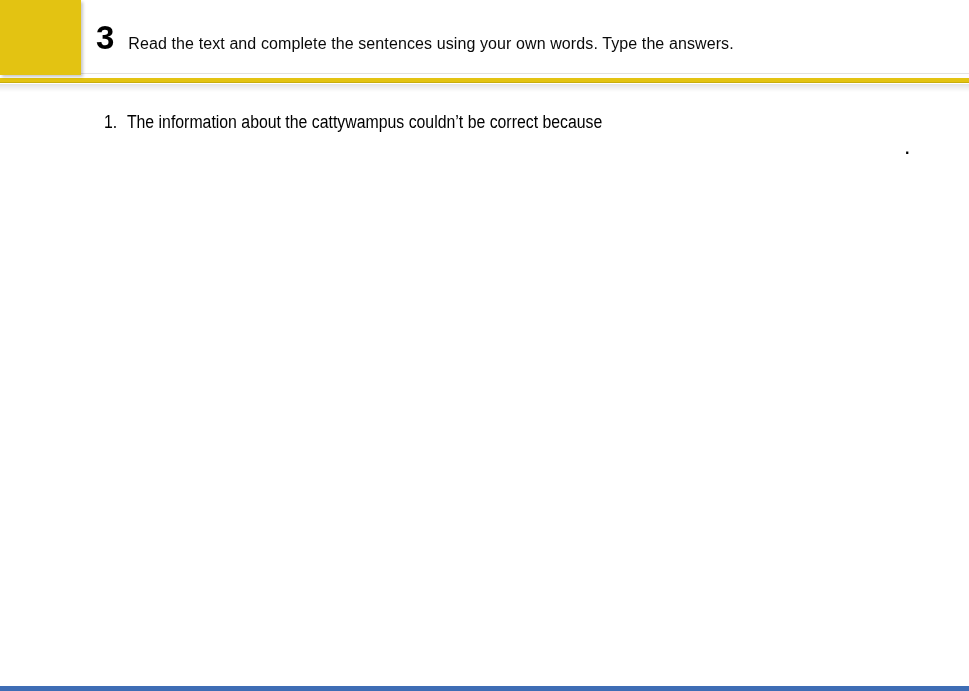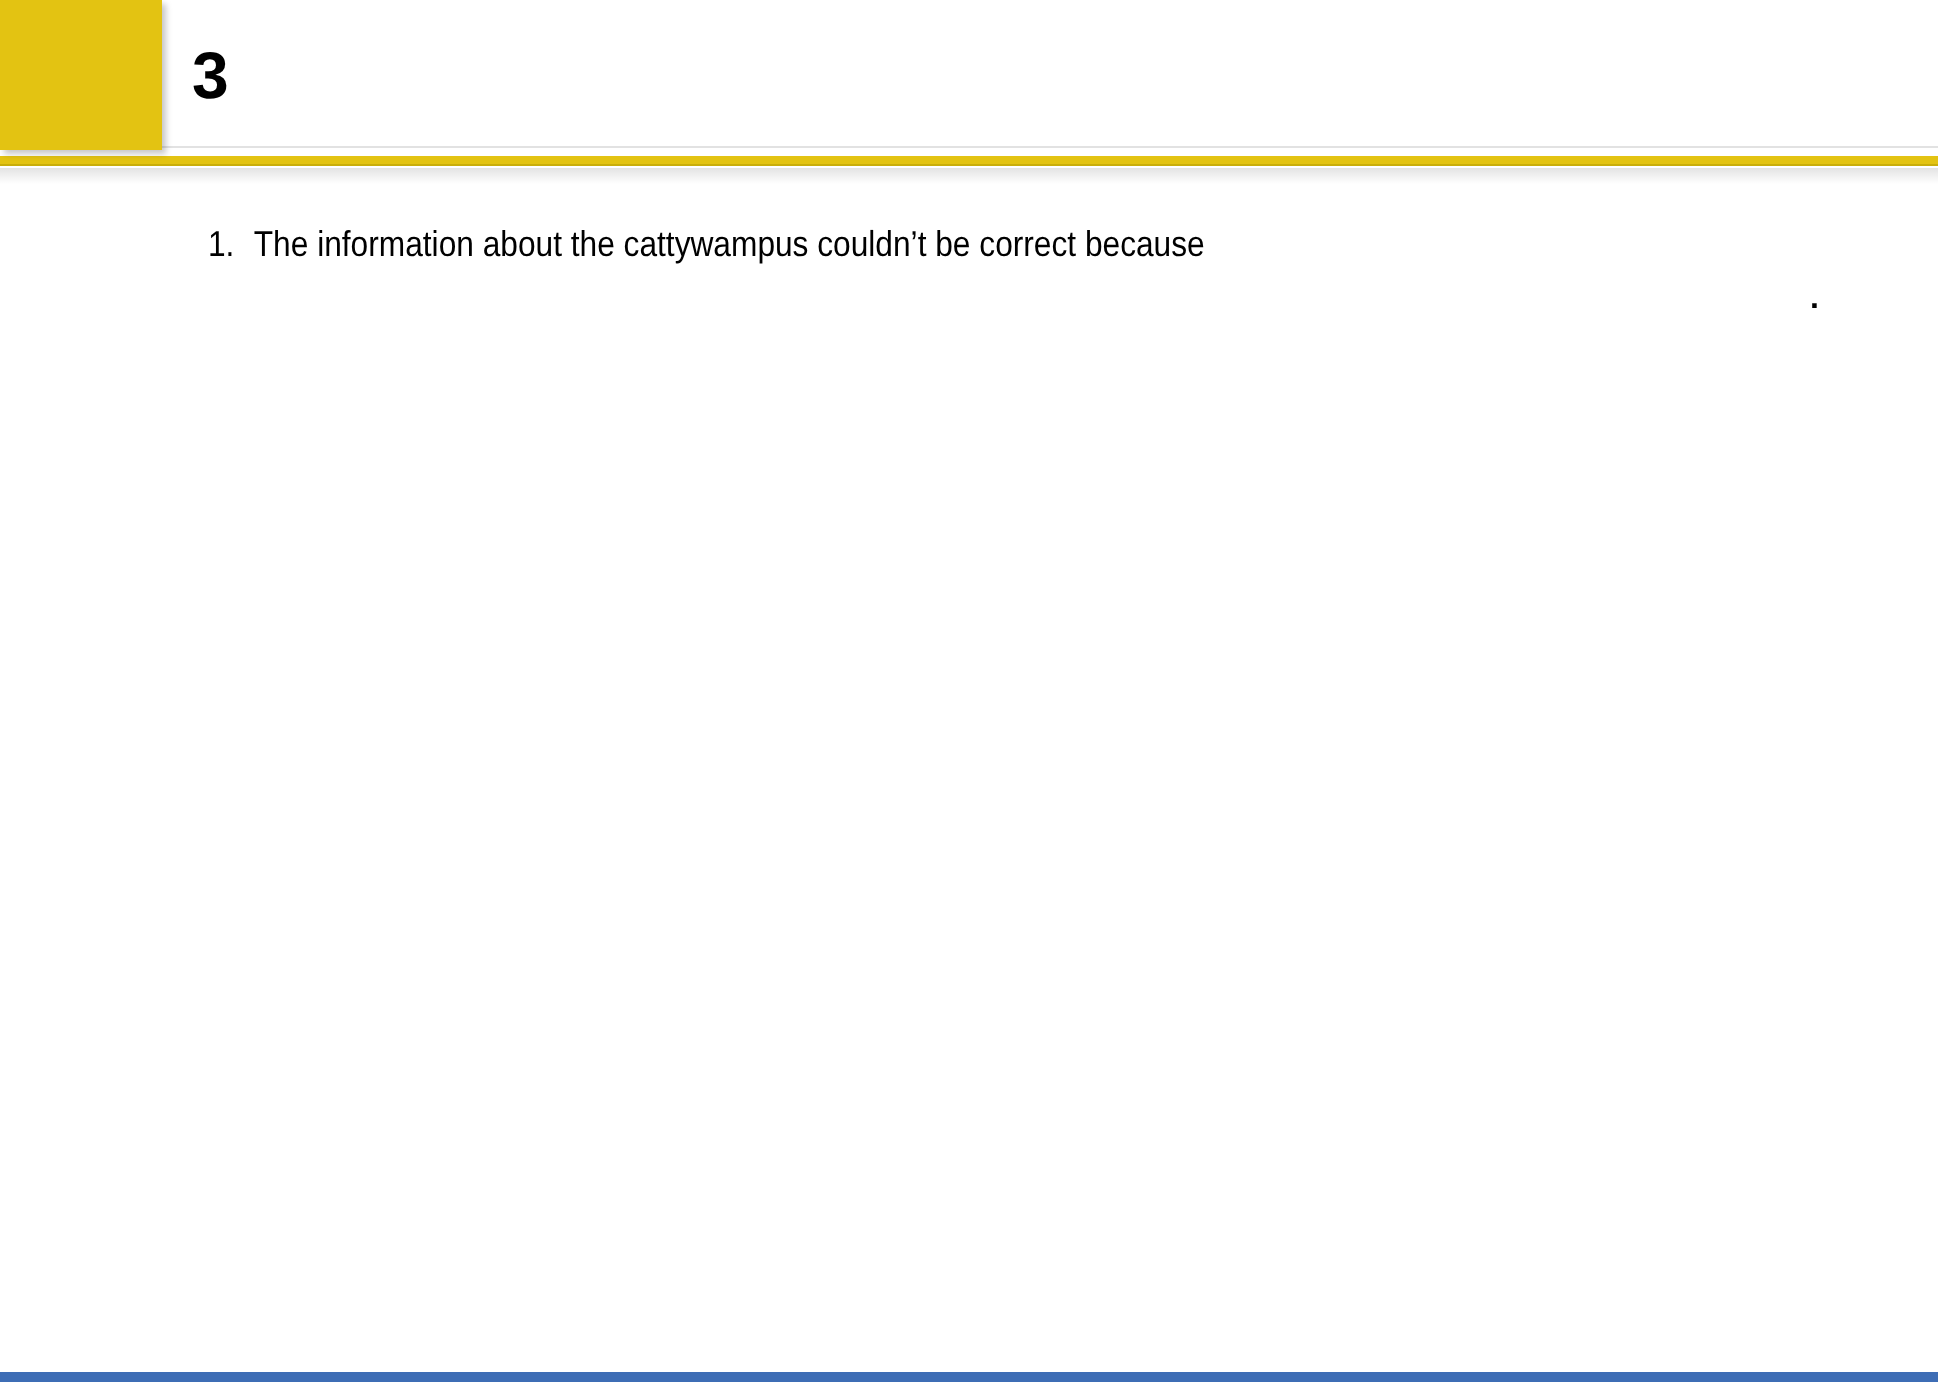--- a/index.html
+++ b/index.html
@@ -121,20 +121,21 @@
   }
 </style>
 </head>
 <body>
 
 <div class="page">
 
   <div class="header">
     <div class="header-content">
       <span class="ex-num">3</span>
+      <span class="ex-instructions">Read the text and complete the sentences using your own words. Type the answers.</span>
     </div>
   </div>
   <div class="header-rule"></div>
   <div class="corner-accent"></div>
 
   <div class="divider"></div>
   <div class="divider-shadow"></div>
 
   <div class="question-line">
     <span class="q-num">1.</span>

